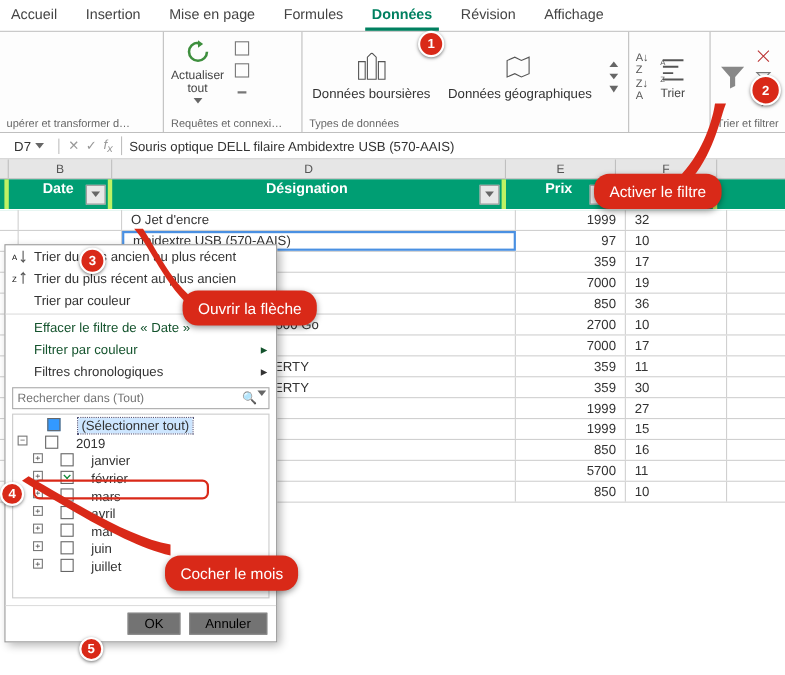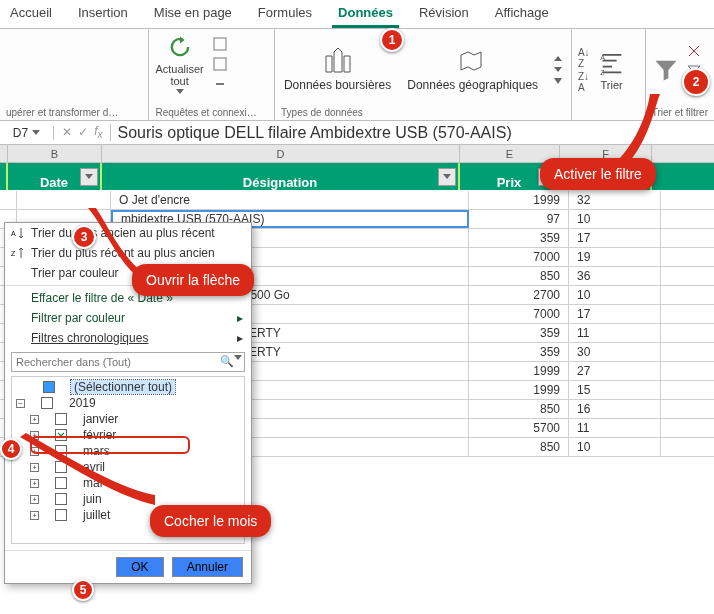--- a/index.html
+++ b/index.html
@@ -27,68 +27,68 @@
   .rb-row{display:flex;align-items:center;gap:8px}
   .rb-big{display:flex;flex-direction:column;align-items:center;gap:2px;font-size:11px;color:#444;text-align:center}
   .rb-big svg{width:28px;height:28px}
   .triangle-down{width:0;height:0;border-left:4px solid transparent;border-right:4px solid transparent;border-top:5px solid #666}
   .rb-small-ico{width:16px;height:16px}
 
   
   .fbar{display:flex;align-items:center;height:24px;border-bottom:1px solid var(--border);background:white}
   .namebox{width:54px;border-right:1px solid var(--border);text-align:center;font-size:12px;display:flex;align-items:center;justify-content:center;gap:4px}
   .fbar-tools{display:flex;align-items:center;gap:6px;padding:0 8px;color:#999;border-right:1px solid var(--border)}
-  .fbar-input{flex:1;padding:0 6px;font-size:16px;color:#333;white-space:nowrap;overflow:hidden}
+  .fbar-input{flex:1;padding:0 6px;font-size:12px;color:#333;white-space:nowrap;overflow:hidden}
 
   
   .colhdr{display:flex;height:18px;background:var(--light-grey);border-bottom:1px solid var(--border)}
   .ch{border-right:1px solid var(--border);text-align:center;font-size:11px;color:#555;display:flex;align-items:center;justify-content:center}
 
   
   .datahdr{display:flex;height:28px;background:var(--header-green);color:white;font-weight:600;border-bottom:1px solid white}
-  .dh{border-right:2px solid #bef264;display:flex;align-items:flex-end;justify-content:center;position:relative;font-size:13px}
+  .dh{border-right:4px solid #bef264;display:flex;align-items:flex-start;justify-content:center;position:relative;font-size:13px}
   .filter-btn{position:absolute;right:2px;top:50%;transform:translateY(-50%);width:18px;height:18px;background:#E8E8E8;border:1px solid #999;display:flex;align-items:center;justify-content:center}
 
   
   .grid{display:flex;flex-direction:column}
   .row{display:flex;height:19px;border-bottom:1px solid var(--grid-line)}
   .cell{border-right:1px solid var(--grid-line);padding:0 8px;display:flex;align-items:center;overflow:hidden;white-space:nowrap;font-size:12px}
   .cell.num{justify-content:flex-end}
   .sel-cell{border:2px solid #4A90E2;background:white}
 
   
   .filter-menu{position:absolute;left:4px;top:222px;width:248px;background:white;border:1px solid #999;box-shadow:3px 3px 8px rgba(0,0,0,.3);z-index:30}
   .fm-item{padding:3px 8px 3px 26px;font-size:12px;color:#333;position:relative}
   .fm-item.dis{color:#14532d}
   .fm-item .ico{position:absolute;left:6px;top:3px;width:14px;height:14px}
   .fm-hr{height:1px;background:#DDD;margin:2px 0}
   .fm-search{display:flex;margin:4px 6px;border:1px solid #AAA;padding:2px}
   .fm-search input{flex:1;border:none;outline:none;font-size:11px}
   .fm-tree{border:1px solid #CCC;margin:2px 6px 6px;height:168px;overflow:auto;font-size:12px;padding:2px 4px;position:relative}
-  .tree-item{display:flex;align-items:center;gap:16px;padding:1px 0}
+  .tree-item{display:flex;align-items:flex-start;gap:16px;padding:1px 0}
   .tree-toggle{width:9px;height:9px;border:1px solid #777;font-size:8px;line-height:8px;text-align:center;color:#444}
   .tree-cb{width:12px;height:12px;border:1px solid #666;background:white}
   .tree-cb.all{background:#3399FF;position:relative}
   .tree-cb.chk::after{content:"";position:absolute;inset:1px;border:solid #138A3A;border-width:0 2px 2px 0;transform:rotate(45deg) scale(.6) translate(-2px,-2px)}
   .tree-cb{position:relative}
   .fm-btns{display:flex;justify-content:flex-end;gap:8px;padding:6px 8px;border-top:1px solid #DDD}
-  .fm-btn{padding:2px 14px;border:1px solid #888;background:#3b82f6;font-size:12px}
+  .fm-btn{padding:2px 14px;border:1px solid #888;background:#737373;font-size:12px}
 
   
   .callout{position:absolute;background:var(--callout-red);color:white;padding:8px 14px;border-radius:14px;font-size:14px;z-index:50;box-shadow:0 2px 6px rgba(0,0,0,.4)}
   .marker{position:absolute;background:var(--callout-red);color:white;border-radius:50%;display:flex;align-items:center;justify-content:center;font-size:12px;font-weight:bold;box-shadow:0 1px 3px rgba(0,0,0,.5);border:2px solid white;z-index:60}
 
   
   .redbox{position:absolute;border:2px solid var(--callout-red);border-radius:6px;pointer-events:none;z-index:40}
 
   
   .wRow{width:8px}
   .wB{width:94px}.wD{width:358px}.wE{width:100px}.wF{width:92px}
 
-  .ul{text-decoration:underline}
+  .ul{}
 </style>
 </head>
 <body>
 
 <div class="tabs">
   <div class="tab">Accueil</div>
   <div class="tab">Insertion</div>
   <div class="tab">Mise en page</div>
   <div class="tab">Formules</div>
   <div class="tab active">Données</div>
@@ -413,21 +413,21 @@
 </div>
 
 <div class="redbox" style="left:30px;top:436px;width:160px;height:18px"></div>
 
 <div class="callout" style="left:540px;top:158px">
   <span>Activer le filtre</span>
   <svg style="position:absolute;right:-4px;top:-62px;width:60px;height:70px;overflow:visible">
       <path d="M30 65 C 50 40 55 10 60 -2 L 50 -2 C 48 12 40 40 20 62 Z" fill="#D92918"></path>
     </svg>
 </div>
-<div class="callout" style="left:132px;top:264px">
+<div class="callout" style="left:166px;top:264px">
   <span>Ouvrir la flèche</span>
   <svg style="position:absolute;left:-38px;top:-50px;width:60px;height:70px;overflow:visible">
       <path d="M40 60 C 20 40 8 10 -6 -6 L 2 -6 C 14 12 26 40 48 58 Z" fill="#D92918"></path>
     </svg>
 </div>
 <div class="callout" style="left:150px;top:505px">
   <span>Cocher le mois</span>
   <svg style="position:absolute;left:-90px;top:-60px;width:100px;height:70px;overflow:visible">
       <path d="M95 60 C 60 52 20 28 -40 -8 L -34 -12 C 24 22 62 44 95 50 Z" fill="#D92918"></path>
     </svg>

